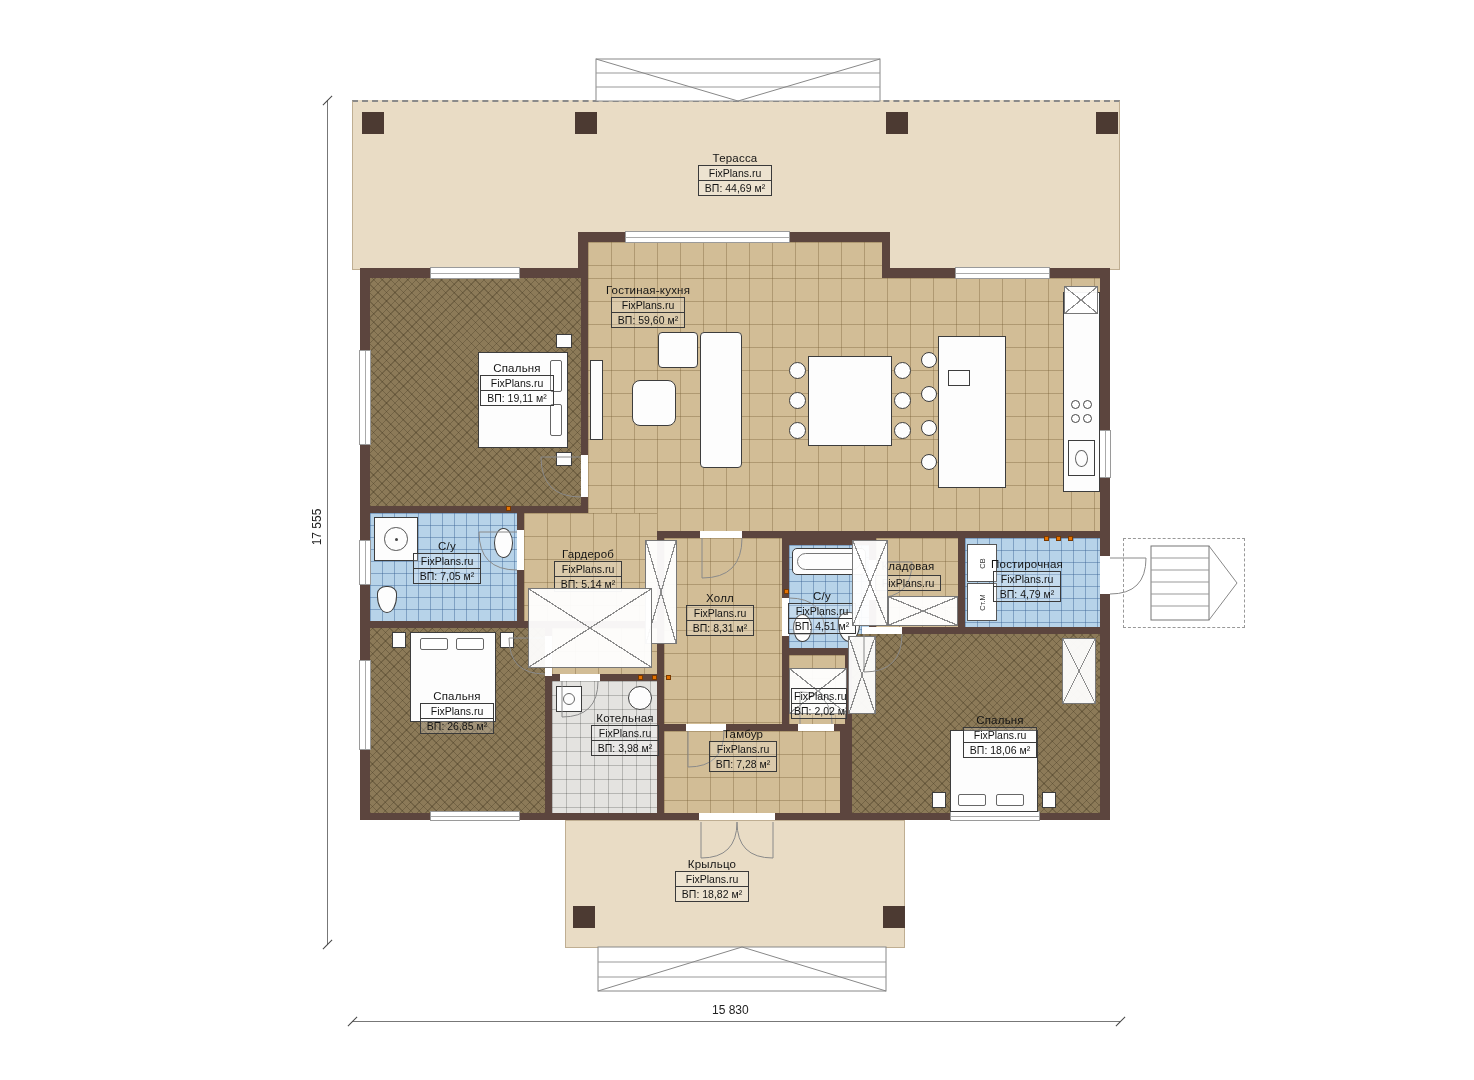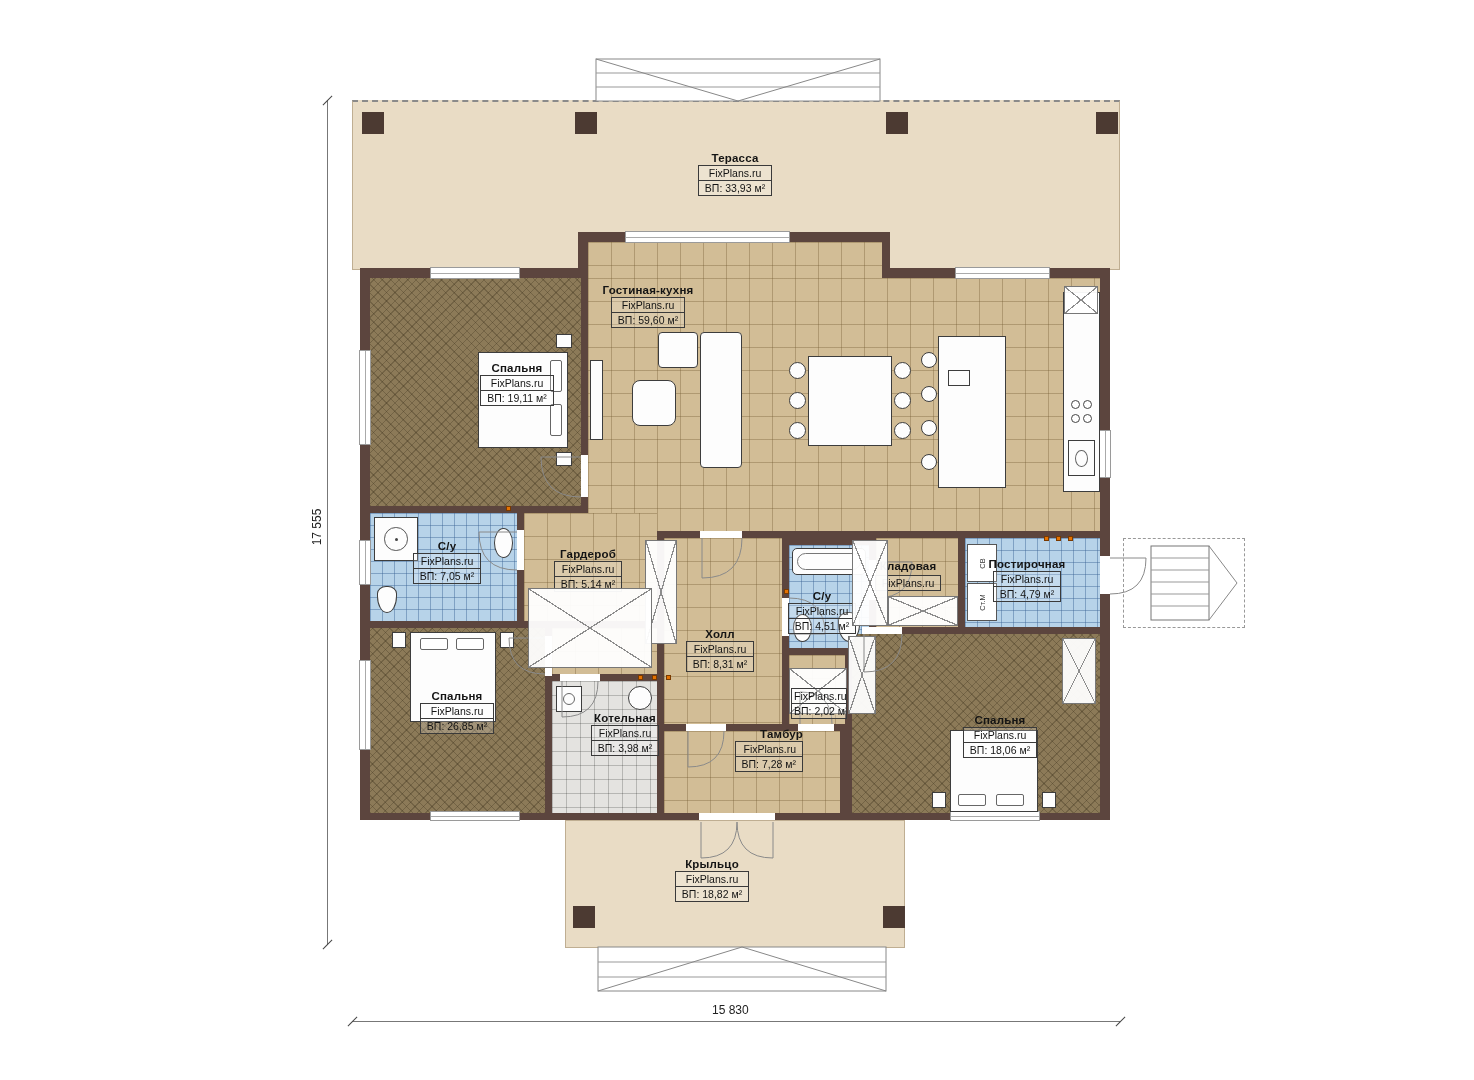--- a/index.html
+++ b/index.html
@@ -42,21 +42,21 @@
   .shower::after{content:"";position:absolute;inset:22%;border:1px solid #555;border-radius:50%;}
   .shower::before{content:"";position:absolute;left:48%;top:48%;width:3px;height:3px;background:#444;border-radius:50%;z-index:1;}
   .tub::after{content:"";position:absolute;inset:4px;border:1px solid #777;border-radius:9px;}
   .wc{border-radius:45% 45% 50% 50% / 28% 28% 62% 62%;}
   .sinkc::after{content:"";position:absolute;inset:25%;border:1px solid #666;border-radius:50%;}
   .burner{position:absolute;width:7px;height:7px;border:1px solid #444;border-radius:50%;background:#fff;z-index:11;}
   .pillar{background:#4c3a32;z-index:8;}
   .dot{width:5px;height:5px;background:#e57200;border:1px solid #7a3a00;z-index:25;}
   
   .rlabel{position:absolute;text-align:center;color:#141414;z-index:30;}
-  .rname{font-size:11.5px;font-weight:bold;letter-spacing:.2px;margin-bottom:1px;white-space:nowrap;}
+  .rname{font-size:11.5px;font-weight:normal;letter-spacing:.2px;margin-bottom:1px;white-space:nowrap;}
   .rbox{display:inline-block;border:1px solid #3a3a3a;background:rgba(255,255,255,.2);}
   .rrow{font-size:10.5px;padding:1px 6px;white-space:nowrap;}
   .rrow+.rrow{border-top:1px solid #3a3a3a;}
   .clip .rbox{max-width:54px;overflow:hidden;}
   .clip .rrow{padding:1px 2px;}
   
   .dimline{background:#777;z-index:3;}
   .dimtext{position:absolute;font-size:12px;color:#222;z-index:3;white-space:nowrap;}
   .tick{position:absolute;width:13px;height:1px;background:#444;transform:rotate(-45deg);z-index:3;}
   .appl{position:absolute;background:#fff;border:1px solid #555;z-index:12;
@@ -247,21 +247,21 @@
   <div class="abs dot" style="left:1044px;top:536px;"></div>
   <div class="abs dot" style="left:1056px;top:536px;"></div>
   <div class="abs dot" style="left:1068px;top:536px;"></div>
   <div class="abs dot" style="left:638px;top:675px;"></div>
   <div class="abs dot" style="left:652px;top:675px;"></div>
   <div class="abs dot" style="left:666px;top:675px;"></div>
 
   <div class="rlabel" style="left:675px;top:152px;width:120px;">
     <div class="rname">Терасса</div>
     <div class="rbox"><div class="rrow">FixPlans.ru</div>
-      <div class="rrow">ВП: 33,93 м²</div></div>
+      <div class="rrow">ВП: 44,69 м²</div></div>
   </div>
   <div class="rlabel" style="left:588px;top:260px;width:120px;margin-top:24px;">
     <div class="rname">Гостиная-кухня</div>
     <div class="rbox"><div class="rrow">FixPlans.ru</div>
       <div class="rrow">ВП: 59,60 м²</div></div>
   </div>
   <div class="rlabel" style="left:457px;top:362px;width:120px;">
     <div class="rname">Спальня</div>
     <div class="rbox"><div class="rrow">FixPlans.ru</div>
       <div class="rrow">ВП: 19,11 м²</div></div>
@@ -269,21 +269,21 @@
   <div class="rlabel" style="left:387px;top:540px;width:120px;">
     <div class="rname">С/у</div>
     <div class="rbox"><div class="rrow">FixPlans.ru</div>
       <div class="rrow">ВП: 7,05 м²</div></div>
   </div>
   <div class="rlabel" style="left:528px;top:548px;width:120px;">
     <div class="rname">Гардероб</div>
     <div class="rbox"><div class="rrow">FixPlans.ru</div>
       <div class="rrow">ВП: 5,14 м²</div></div>
   </div>
-  <div class="rlabel" style="left:660px;top:628px;width:120px;">
+  <div class="rlabel" style="left:660px;top:592px;width:120px;">
     <div class="rname">Холл</div>
     <div class="rbox"><div class="rrow">FixPlans.ru</div>
       <div class="rrow">ВП: 8,31 м²</div></div>
   </div>
   <div class="rlabel" style="left:762px;top:590px;width:120px;">
     <div class="rname">С/у</div>
     <div class="rbox"><div class="rrow">FixPlans.ru</div>
       <div class="rrow">ВП: 4,51 м²</div></div>
   </div>
   <div class="rlabel" style="left:848px;top:560px;width:120px;">
@@ -298,21 +298,21 @@
   <div class="rlabel" style="left:397px;top:690px;width:120px;">
     <div class="rname">Спальня</div>
     <div class="rbox"><div class="rrow">FixPlans.ru</div>
       <div class="rrow">ВП: 26,85 м²</div></div>
   </div>
   <div class="rlabel" style="left:565px;top:712px;width:120px;">
     <div class="rname">Котельная</div>
     <div class="rbox"><div class="rrow">FixPlans.ru</div>
       <div class="rrow">ВП: 3,98 м²</div></div>
   </div>
-  <div class="rlabel" style="left:683px;top:728px;width:120px;text-align:right;">
+  <div class="rlabel" style="left:683px;top:728px;width:120px;">
     <div class="rname">Тамбур</div>
     <div class="rbox"><div class="rrow">FixPlans.ru</div>
       <div class="rrow">ВП: 7,28 м²</div></div>
   </div>
   <div class="rlabel clip" style="left:791px;top:688px;width:54px;">
     <div class="rbox"><div class="rrow">FixPlans.ru</div>
       <div class="rrow">ВП: 2,02 м²</div></div>
   </div>
   <div class="rlabel" style="left:940px;top:714px;width:120px;">
     <div class="rname">Спальня</div>

